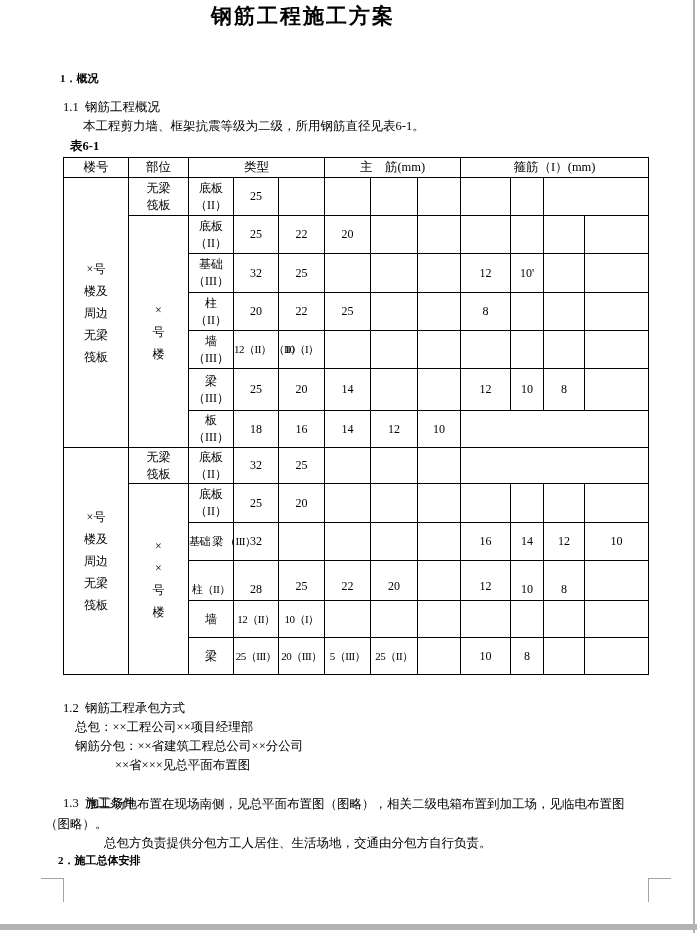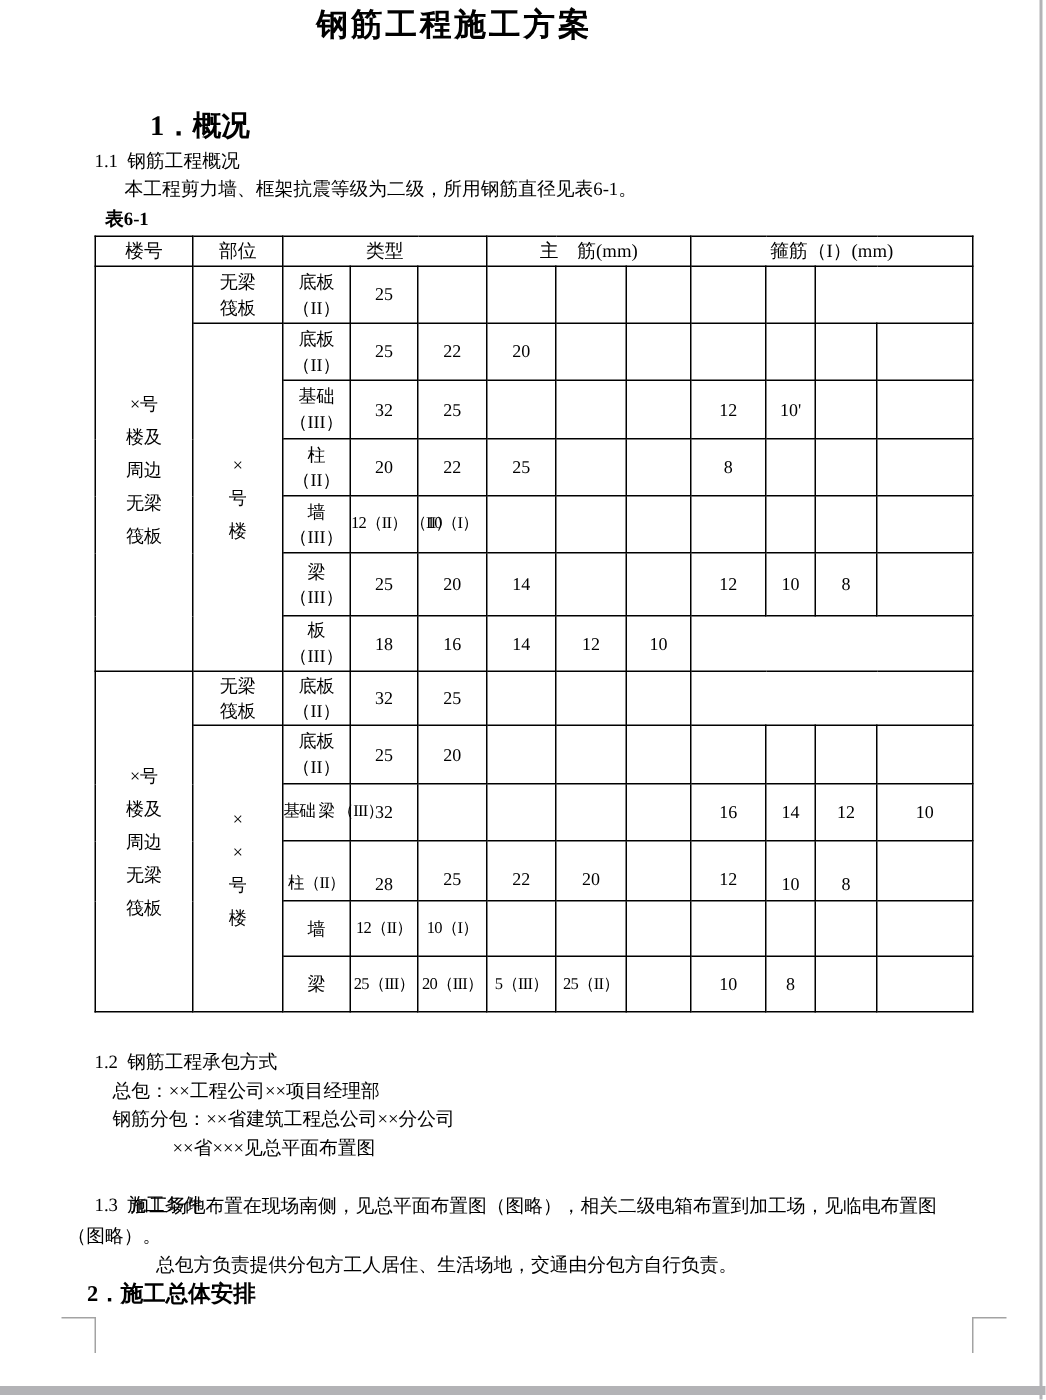--- a/index.html
+++ b/index.html
@@ -4,35 +4,35 @@
 <style>
   html,body{margin:0;padding:0;}
   body{
     width:697px;height:933px;background:#ffffff;position:relative;
     font-family:"Liberation Serif","DejaVu Serif",serif;color:#000;
     overflow:hidden;
   }
   .abs{position:absolute;}
   .doc-title{top:2px;left:0;width:582px;text-align:center;
     font-size:21px;font-weight:bold;letter-spacing:2px;white-space:pre;padding-left:12px;}
-  .h1{left:60px;top:71px;font-size:19px;font-weight:bold;white-space:pre;margin-left:40px;}
+  .h1{left:60px;top:71px;font-size:11px;font-weight:bold;white-space:pre;}
   .sub-heading{font-size:12.5px;white-space:pre;}
   .s11{left:63px;top:99px;}
   .body-line{font-size:12.5px;white-space:pre;}
   .body11{left:83px;top:118px;}
   .caption{left:70px;top:138px;font-size:12.5px;font-weight:bold;white-space:pre;}
   .s12{left:63px;top:700px;}
   .l-zongbao{left:75px;top:719px;}
   .l-fenbao{left:75px;top:738px;}
   .l-fenbao2{left:115px;top:757px;}
   .s13{left:63px;top:795px;}
   .para13{left:45px;top:795px;width:604px;text-indent:42px;
     font-size:12.5px;line-height:19.5px;white-space:normal;}
   .body13b{left:104px;top:835px;}
-  .h2{left:58px;top:853px;font-size:15px;font-weight:bold;white-space:pre;}
+  .h2{left:58px;top:853px;font-size:11px;font-weight:bold;white-space:pre;}
 
   table.dia-table{left:63px;top:157px;border-collapse:collapse;
     table-layout:fixed;width:585px;}
   .dia-table td,.dia-table th{
     border:1px solid #000;text-align:center;vertical-align:middle;
     font-size:12px;font-weight:normal;padding:0;white-space:pre-line;
     line-height:17px;font-family:"Liberation Serif","DejaVu Serif",serif;
   }
   .dia-table th{font-size:12.5px;}
   .dia-table td.vert{line-height:22px;}

